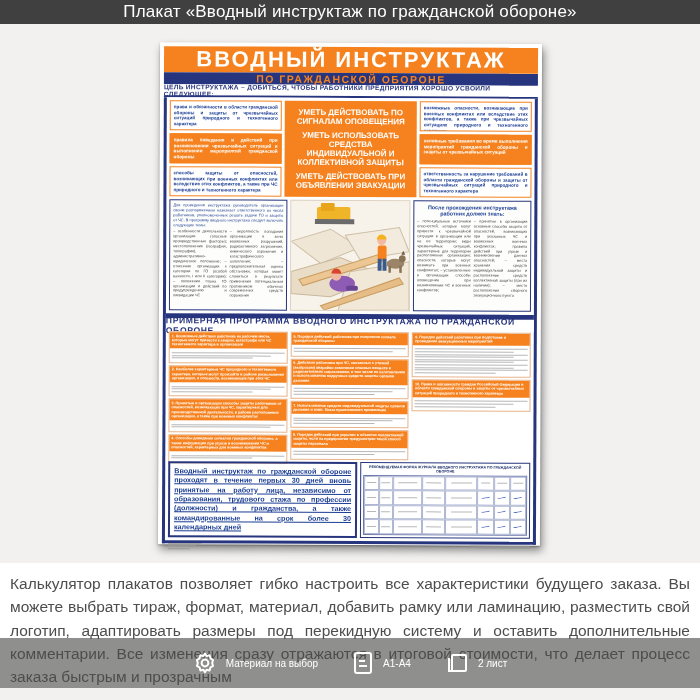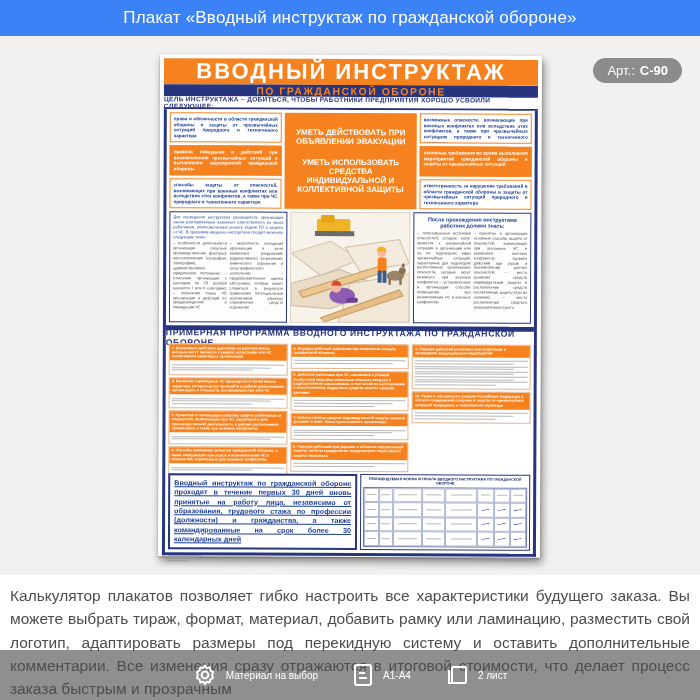--- a/index.html
+++ b/index.html
@@ -1,20 +1,20 @@
 <!DOCTYPE html>
 <html><head>
 <meta charset="utf-8">
 <style>
   * { margin:0; padding:0; box-sizing:border-box; }
   html,body { width:700px; height:700px; }
   body { font-family:"Liberation Sans", sans-serif; background:#f2f1f0; overflow:hidden; }
 
   
-  .top-bar { height:36px; background:#3b82f6; display:flex; align-items:center; justify-content:center; }
+  .top-bar { height:24px; background:#404040; display:flex; align-items:center; justify-content:center; }
   .top-bar .title { color:#fff; font-size:17px; letter-spacing:.2px; }
 
   
   .stage { position:relative; height:539px; background:#f2f1f0; }
   .art-badge { position:absolute; top:22px; right:18px; background:#8c8c8b; color:#fff;
     border-radius:13px; padding:5px 14px; font-size:13px; display:flex; gap:5px; align-items:center; }
   .art-badge b { font-weight:bold; }
 
   .poster { position:absolute; left:159px; top:19px; width:382px; height:502px; background:#fff;
     box-shadow:2px 5px 9px rgba(0,0,0,.45), 0 1px 2px rgba(0,0,0,.3); padding:4px;
@@ -90,24 +90,20 @@
 </style>
 </head>
 <body>
 
 <div class="top-bar">
   <div class="title">Плакат «Вводный инструктаж по гражданской обороне»</div>
 </div>
 
 <div class="stage">
 
-  <div class="art-badge">
-    <span>Арт.:</span>
-    <b>С-90</b>
-  </div>
 
   <div class="poster">
 
     <div class="p-orange-head">
       <div class="p-title">ВВОДНЫЙ ИНСТРУКТАЖ</div>
     </div>
     <div class="p-navy-band">
       <div class="p-subtitle">ПО ГРАЖДАНСКОЙ ОБОРОНЕ</div>
     </div>
     <div class="p-goal">
@@ -116,22 +112,23 @@
 
     <div class="p-body">
 
       <div class="row1">
         <div class="side-col">
           <div class="duty-box">права и обязанности в области гражданской обороны и защиты от чрезвычайных ситуаций природного и техногенного характера</div>
           <div class="duty-box orange">правила поведения и действий при возникновении чрезвычайных ситуаций и выполнении мероприятий гражданской обороны</div>
           <div class="duty-box">способы защиты от опасностей, возникающих при военных конфликтах или вследствие этих конфликтов, а также при ЧС природного и техногенного характера</div>
         </div>
         <div class="skills">
+          <div class="skill">УМЕТЬ ДЕЙСТВОВАТЬ ПО СИГНАЛАМ ОПОВЕЩЕНИЯ</div>
+          <div class="skill">УМЕТЬ ИСПОЛЬЗОВАТЬ СРЕДСТВА ИНДИВИДУАЛЬНОЙ И КОЛЛЕКТИВНОЙ ЗАЩИТЫ</div>
           <div class="skill">УМЕТЬ ДЕЙСТВОВАТЬ ПРИ ОБЪЯВЛЕНИИ ЭВАКУАЦИИ</div>
-          <div class="skill">УМЕТЬ ИСПОЛЬЗОВАТЬ СРЕДСТВА ИНДИВИДУАЛЬНОЙ И КОЛЛЕКТИВНОЙ ЗАЩИТЫ</div>
         </div>
         <div class="side-col">
           <div class="duty-box">возможные опасности, возникающие при военных конфликтах или вследствие этих конфликтов, а также при чрезвычайных ситуациях природного и техногенного характера</div>
           <div class="duty-box orange">основные требования во время выполнения мероприятий гражданской обороны и защиты от чрезвычайных ситуаций</div>
           <div class="duty-box">ответственность за нарушение требований в области гражданской обороны и защиты от чрезвычайных ситуаций природного и техногенного характера</div>
         </div>
       </div>
 
       <div class="row2">
         <div class="mid-box">

